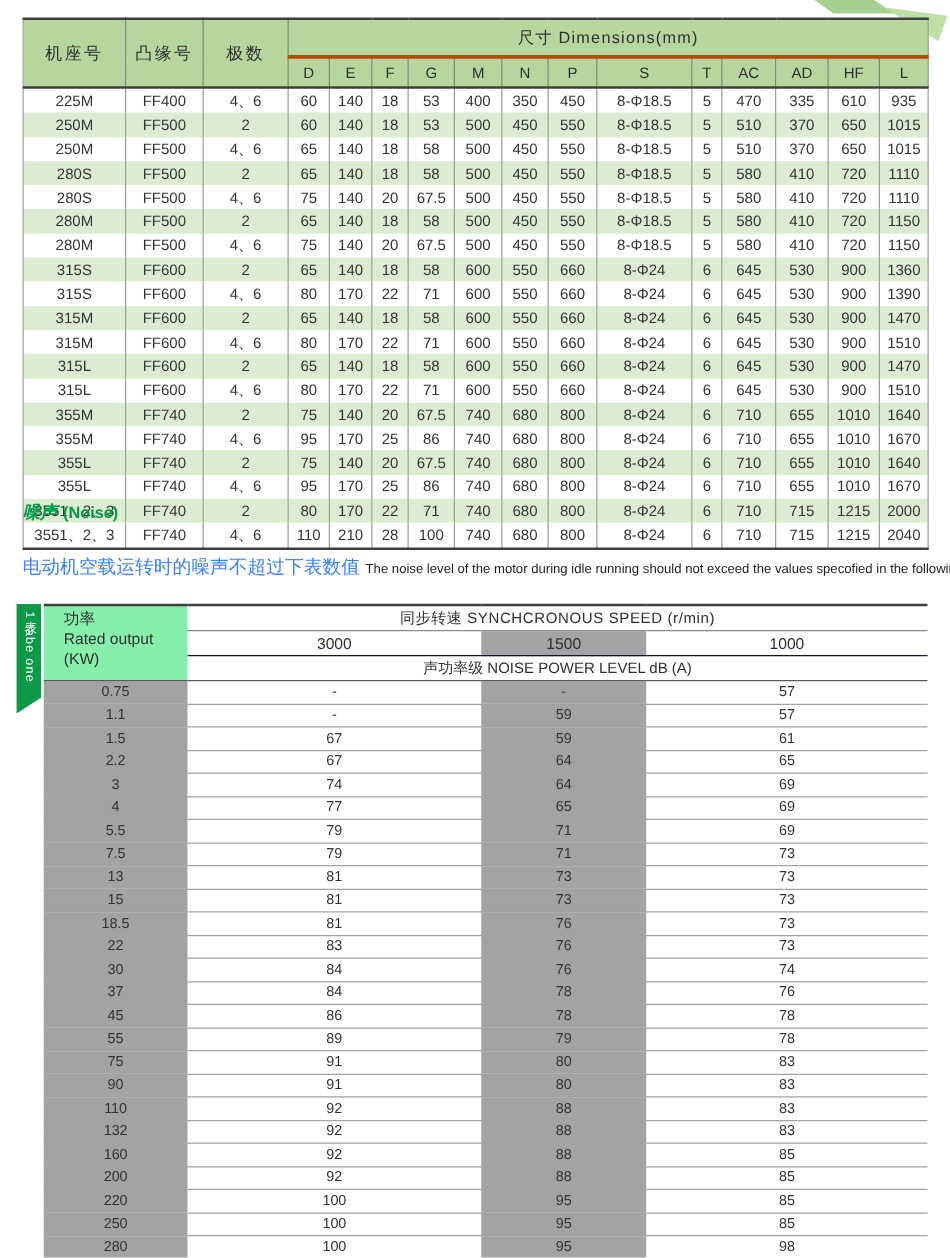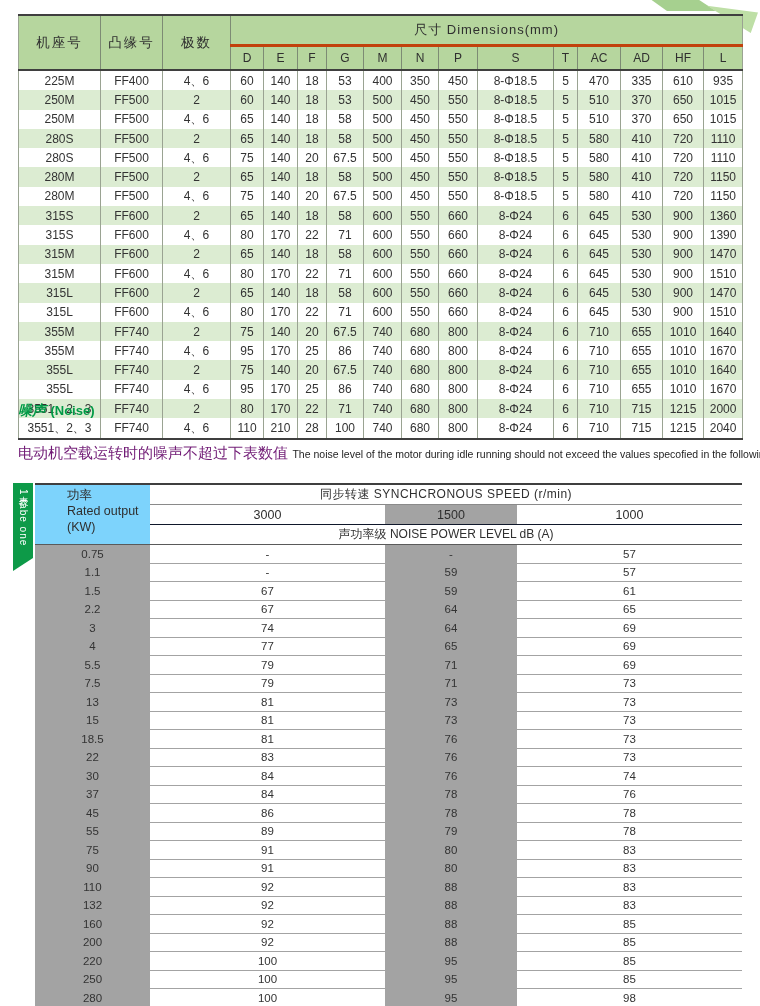--- a/index.html
+++ b/index.html
@@ -25,33 +25,33 @@
   #dims tbody td{font-size:12px;text-align:center;height:17.3px;line-height:16px;
     border-left:1px solid #9aa392;border-right:1px solid #9aa392;color:#333;}
   #dims tbody tr:nth-child(even) td{background:#dcecd2;}
   #dims td:first-child,#dims th:first-child{border-left:1px solid #9aa392;}
   #dims td:last-child,#dims th:last-child{border-right:1px solid #9aa392;}
   
   .noise-title{position:absolute;left:18px;top:401px;}
   .noise-title .zh{font-size:14px;font-weight:bold;color:#009a46;font-style:italic;}
   .noise-title .en{font-size:13px;font-weight:bold;color:#009a46;}
   .noise-desc{position:absolute;left:18px;top:444px;width:736px;white-space:nowrap;}
-  .noise-desc .zh{font-size:15px;color:#701a75;}
+  .noise-desc .zh{font-size:15px;color:#3b82f6;}
   .noise-desc .en{font-size:10.5px;color:#1e1e1e;}
   
   .ribbon{position:absolute;left:13px;top:483px;width:20px;height:88px;background:#0d9a48;
     clip-path:polygon(0 0,100% 0,100% calc(100% - 13px),0 100%);
     color:#fff;writing-mode:vertical-rl;text-orientation:mixed;
     font-size:10px;letter-spacing:1px;text-align:left;
     display:flex;align-items:center;justify-content:flex-start;padding-top:5px;box-sizing:border-box;}
   
   #noise{position:absolute;left:35px;top:483px;width:707px;
     border-top:2px solid #3f3f3f;border-bottom:2px solid #3f3f3f;}
   #noise th{font-weight:normal;color:#2f2f2f;}
-  #noise .col1-head{background:#7dd3fc;text-align:left;padding-left:32px;
+  #noise .col1-head{background:#86efac;text-align:left;padding-left:16px;
     font-size:12.5px;line-height:16px;vertical-align:top;padding-top:2px;}
   #noise .speed-head{font-size:12px;height:17px;border-bottom:1px solid #8a8a8a;letter-spacing:.5px;}
   #noise .speed-val{font-size:12.5px;height:17px;border-bottom:1px solid #0f172a;}
   #noise .level-head{font-size:12px;height:17px;}
   #noise thead{border-bottom:1.5px solid #5a5a5a;}
   #noise tbody td{font-size:11.5px;text-align:center;height:15.5px;line-height:14px;
     border-top:1px solid #a3a3a3;color:#333;}
   #noise tbody tr:first-child td{border-top:none;}
   #noise .g{background:#a3a3a3;}
 </style>

